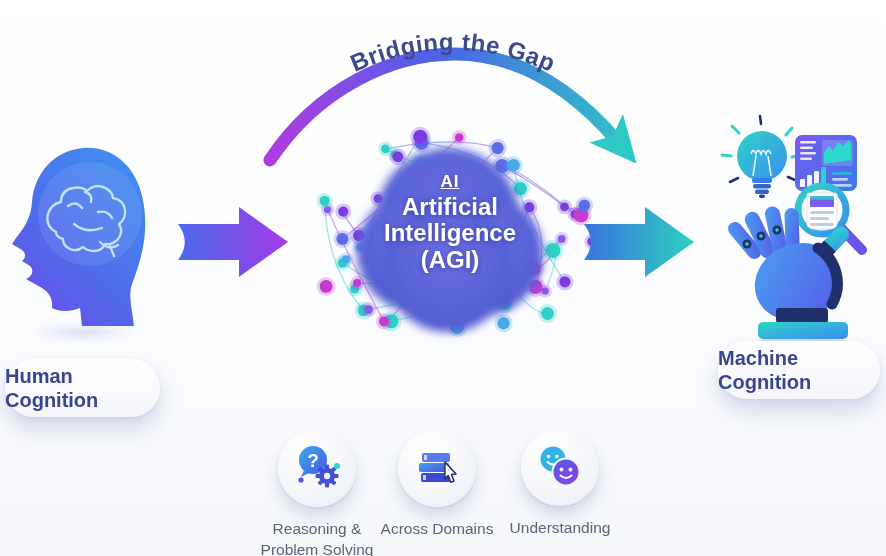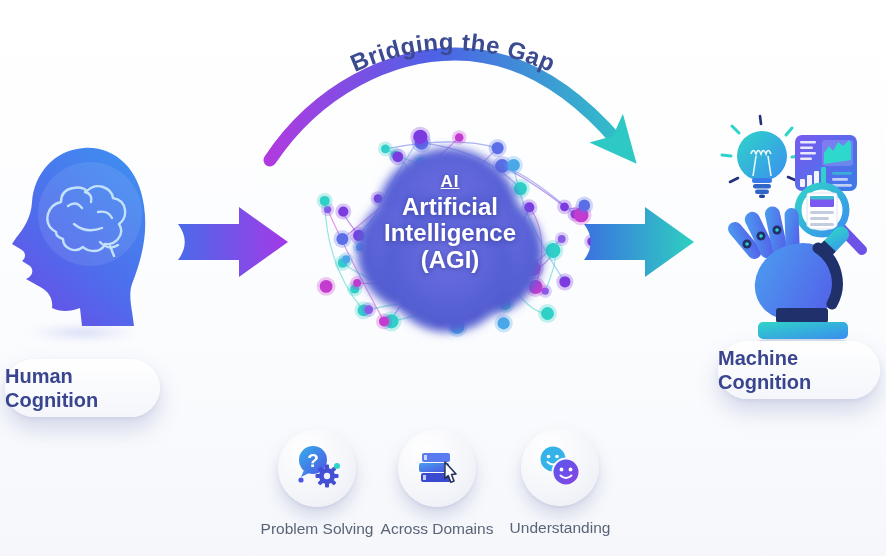--- a/index.html
+++ b/index.html
@@ -435,20 +435,21 @@
               <rect x="-2" y="-11.5" width="4" height="5" rx="1" transform="rotate(225)"></rect>
               <rect x="-2" y="-11.5" width="4" height="5" rx="1" transform="rotate(315)"></rect>
             </g>
           </g>
           <circle cx="34" cy="32" r="3.2" fill="#eef1fa"></circle>
           <circle cx="44" cy="22" r="3" fill="#2fd4c8"></circle>
         </g>
       </svg>
     </div>
     <div class="cap-label">
+      <span>Reasoning &amp;</span>
       <span>Problem Solving</span>
     </div>
   </div>
 
   <div class="cap-item" style="left:357px;top:429px;">
     <div class="cap-circle">
       <svg width="48" height="48" viewBox="0 0 48 48">
         <defs>
           <linearGradient id="bk1" x1="0" y1="0" x2="1" y2="1">
             <stop offset="0" stop-color="#4aa0f0"></stop>

